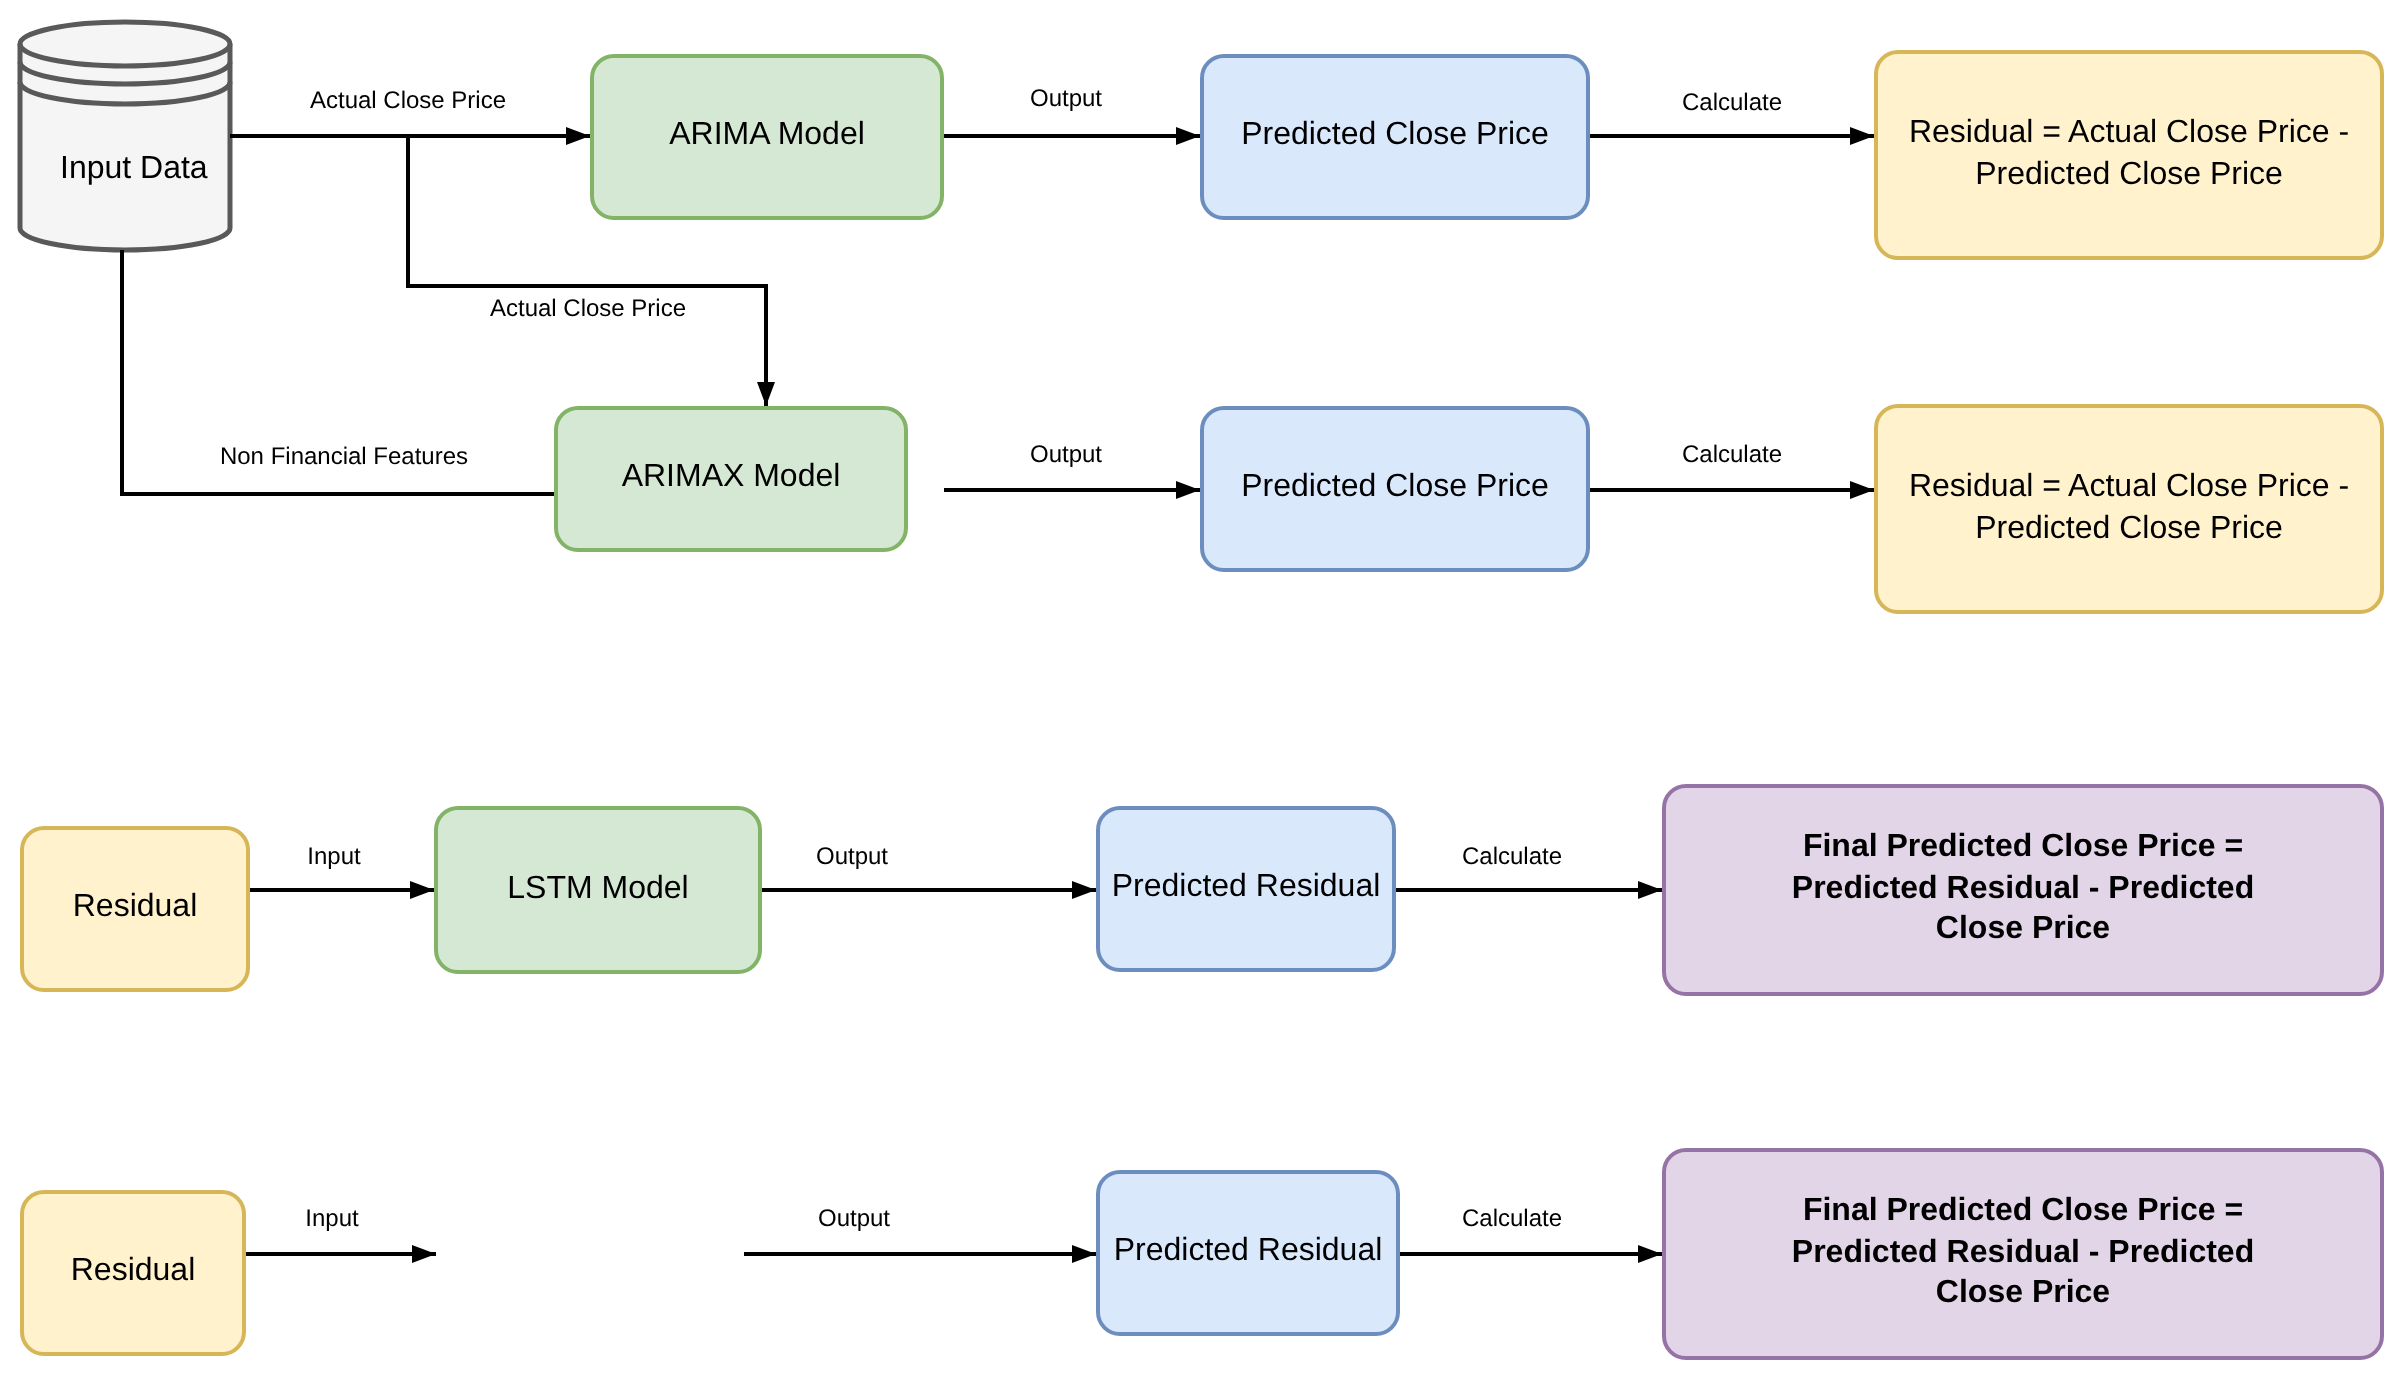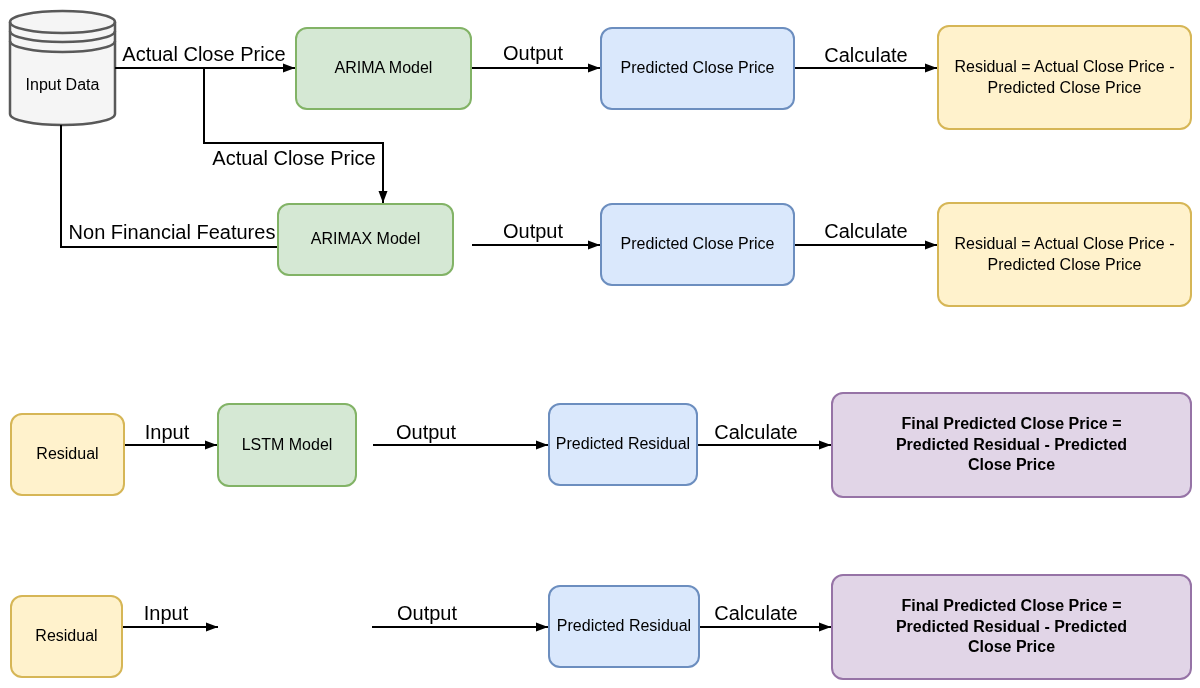--- a/index.html
+++ b/index.html
@@ -28,25 +28,25 @@
     text-align:center; border-radius:12px; border:2px solid;
     font-size:16px; line-height:1.3; padding:2px 4px;
   }
   .node > span { white-space:pre-line; }
   .green  { background:var(--green-fill);  border-color:var(--green-stroke);align-items:center; }
   .blue   { background:var(--blue-fill);   border-color:var(--blue-stroke); }
   .yellow { background:var(--yellow-fill); border-color:var(--yellow-stroke);margin-top:10px; }
   .purple { background:var(--purple-fill); border-color:var(--purple-stroke);font-weight:bold; }
   .cyl-label {
     position:absolute; left:10px; top:76px; width:105px;
-    text-align:center; font-size:16px;
+    text-align:left; font-size:16px;padding-left:20px;
   }
   .edge-label {
     position:absolute; transform:translateX(-50%);
-    font-size:20px; white-space:nowrap;
+    font-size:12px; white-space:nowrap;
   }
 </style>
 </head>
 <body>
 
 <div id="canvas">
 
   <svg id="connectors" viewBox="0 0 1200 688" xmlns="http://www.w3.org/2000/svg">
     <defs>
       <marker id="ah" markerUnits="userSpaceOnUse" markerWidth="16" markerHeight="16" refX="13" refY="8" orient="auto">
@@ -101,21 +101,21 @@
     <span>Predicted Close Price</span>
   </div>
   <div class="node yellow" style="left:937px;top:192px;width:255px;height:105px">
     <span>Residual = Actual Close Price -
 Predicted Close Price</span>
   </div>
 
   <div class="node yellow" style="left:10px;top:403px;width:115px;height:83px">
     <span>Residual</span>
   </div>
-  <div class="node green" style="left:217px;top:403px;width:140px;height:84px">
+  <div class="node green" style="left:217px;top:403px;width:164px;height:84px">
     <span>LSTM Model</span>
   </div>
   <div class="node blue" style="left:548px;top:403px;width:150px;height:83px">
     <span>Predicted Residual</span>
   </div>
   <div class="node purple" style="left:831px;top:392px;width:361px;height:106px">
     <span>Final Predicted Close Price =
 Predicted Residual - Predicted
 Close Price</span>
   </div>

